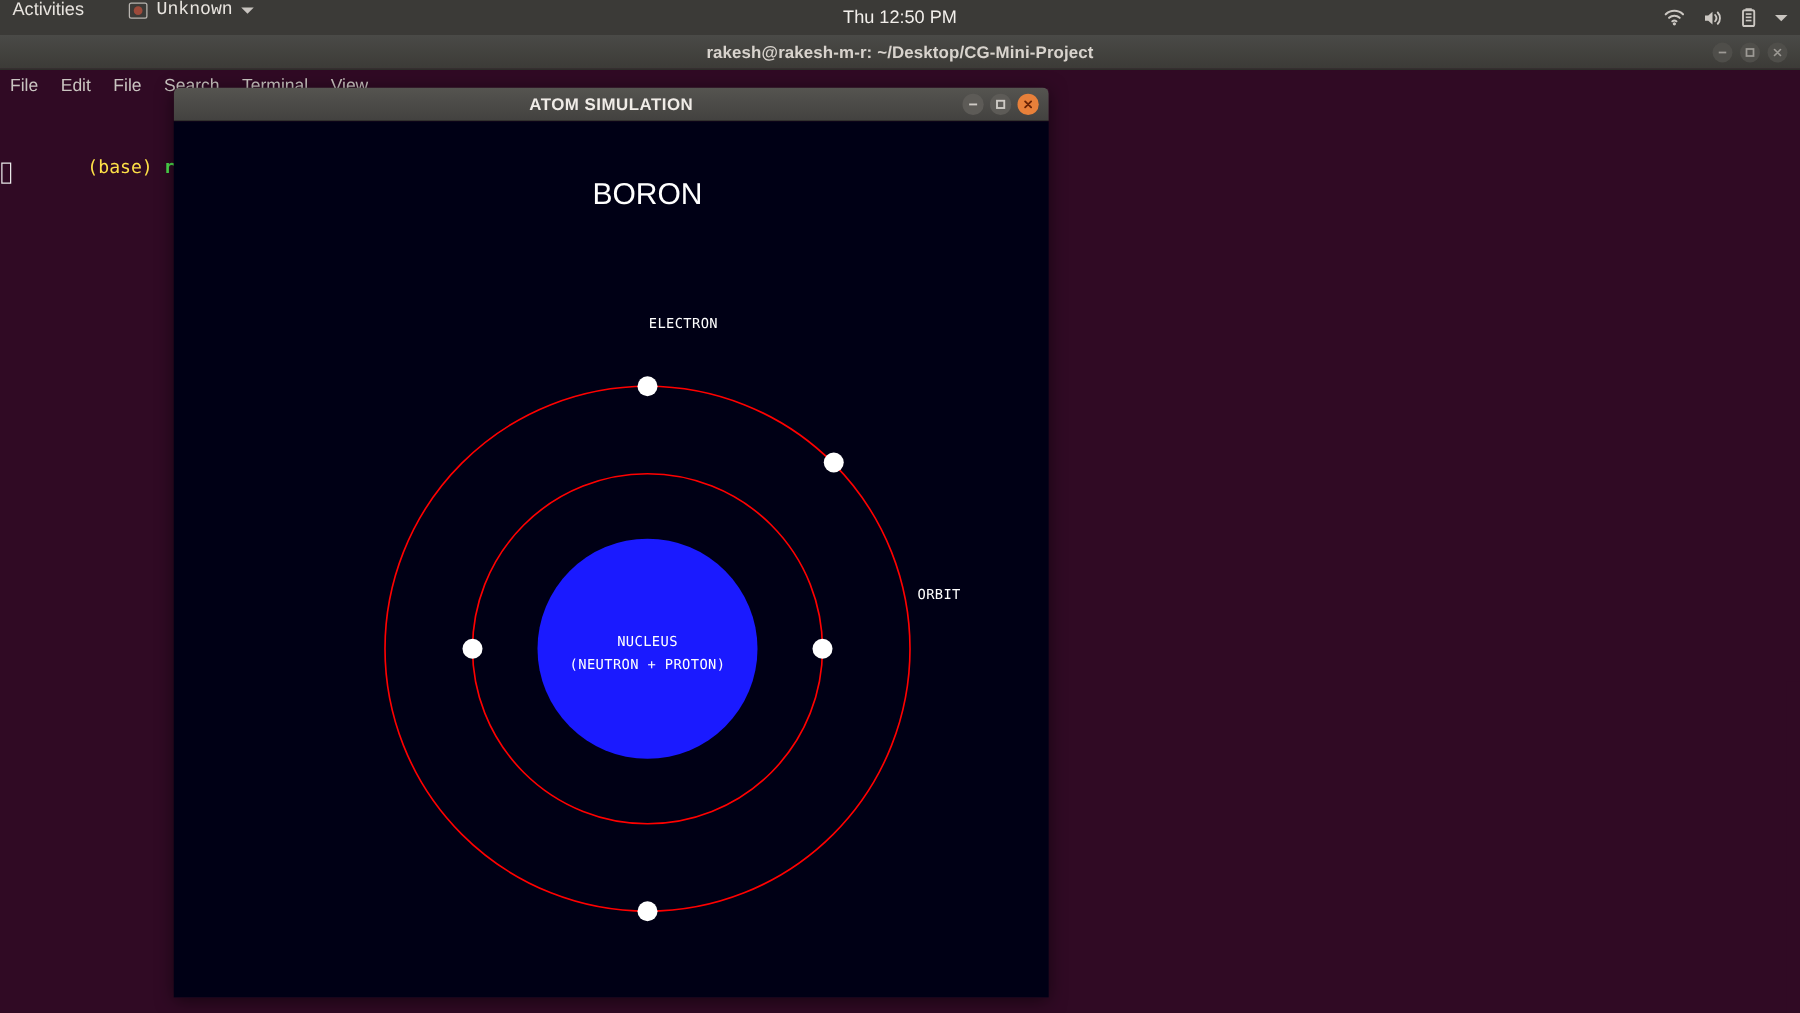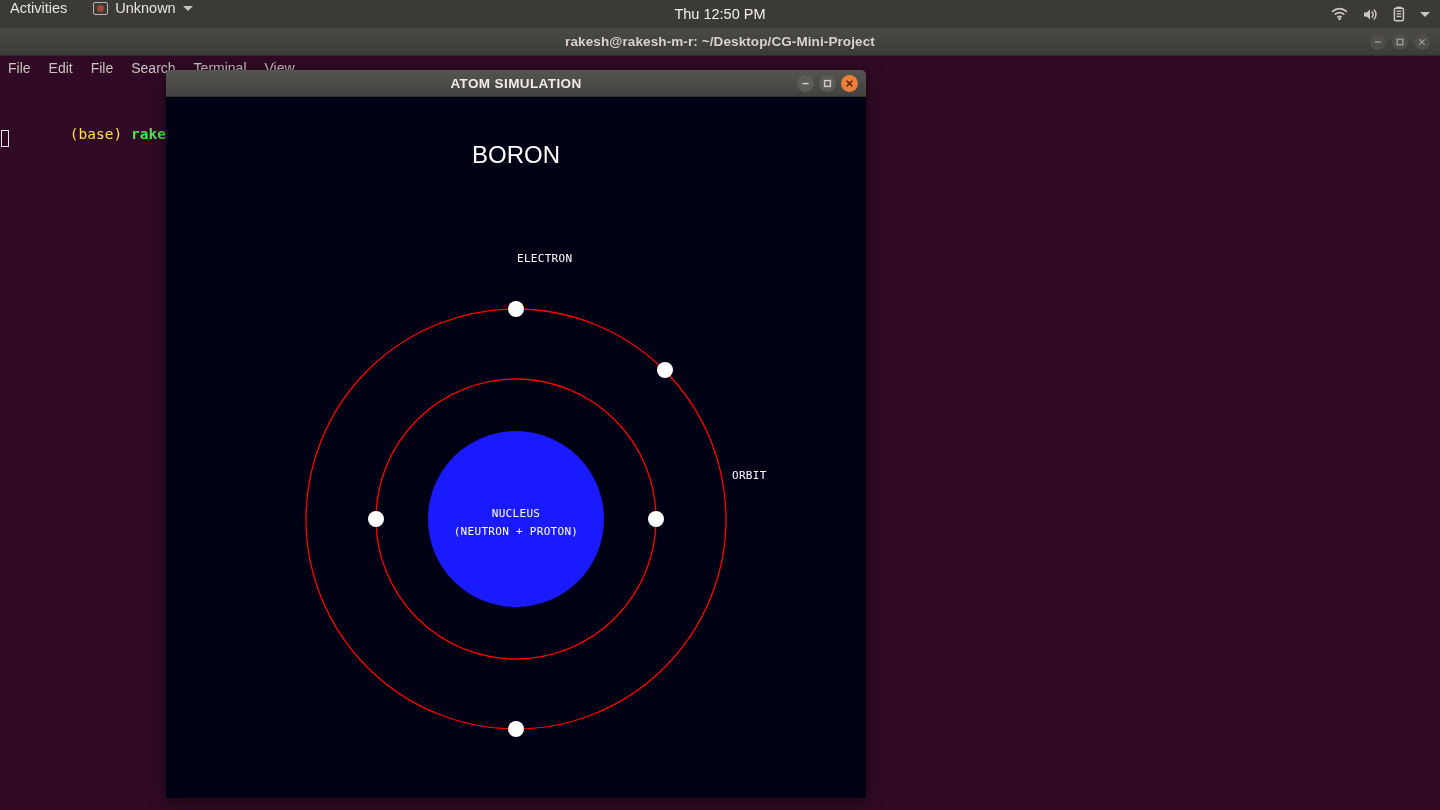--- a/index.html
+++ b/index.html
@@ -73,21 +73,21 @@
 
   
   .topbar {
     position:absolute; left:0; top:0; width:1440px; height:28px;
     background:#3b3a37;
     display:flex; align-items:flex-start;
     color:#e2ded9; font-size:14px;
     z-index:40;
   }
   .topbar-activities { margin-left:10px; font-size:14.5px; color:#e8e4df; }
-  .topbar-appbox { display:flex; align-items:center; gap:7px; margin-left:26px; }
+  .topbar-appbox { display:flex; align-items:center; gap:7px; margin-left:36px;font-family:Liberation Mono, monospace; }
   .topbar-appicon {
     width:15px; height:13px; border:1.5px solid #b9b5b0; border-radius:2px;
     display:flex; align-items:center; justify-content:center;
   }
   .topbar-appicon .dot { width:7px; height:7px; border-radius:50%; background:#9d4a3a; }
   .topbar-appname { font-size:14.5px; color:#e8e4df; }
   .caret-down {
     width:0; height:0;
     border-left:5px solid transparent; border-right:5px solid transparent;
     border-top:5px solid #c9c5c0;
@@ -101,21 +101,20 @@
     position:absolute; right:10px; top:0; height:28px;
     display:flex; align-items:center; gap:14px;
   }
   .tray-icon { display:flex; align-items:center; color:#cbc7c2; }
 
   
   .sim-window {
     position:absolute; left:139px; top:70px; width:700px; height:728px;
     z-index:30;
     box-shadow:0 3px 14px rgba(0,0,0,0.55);
-    margin-left:27px;
   }
   .sim-titlebar {
     position:absolute; left:0; top:0; width:700px; height:27px;
     background:linear-gradient(to bottom,#555450,#434240);
     border-top-left-radius:5px; border-top-right-radius:5px;
     border-bottom:1px solid #32312e;
   }
   .sim-title {
     position:absolute; left:0; top:0; width:700px; height:27px;
     line-height:27px; text-align:center;
@@ -130,20 +129,21 @@
     background:#5d5b57;
     display:flex; align-items:center; justify-content:center;
     color:#cfcbc6;
   }
   .sim-btn.close { background:#e8803a; color:#5a1f06; }
 
   .sim-canvas {
     position:absolute; left:0; top:27px; width:700px; height:701px;
     background:#000015;
     overflow:hidden;
+    padding-left:29px;
   }
   .sim-canvas svg { display:block; }
 
   
   .t-element {
     fill:#ffffff; font-family:"Liberation Sans", sans-serif;
     font-size:24px;
   }
   .t-label {
     fill:#ffffff; font-family:"DejaVu Sans Mono","Liberation Mono",monospace;

